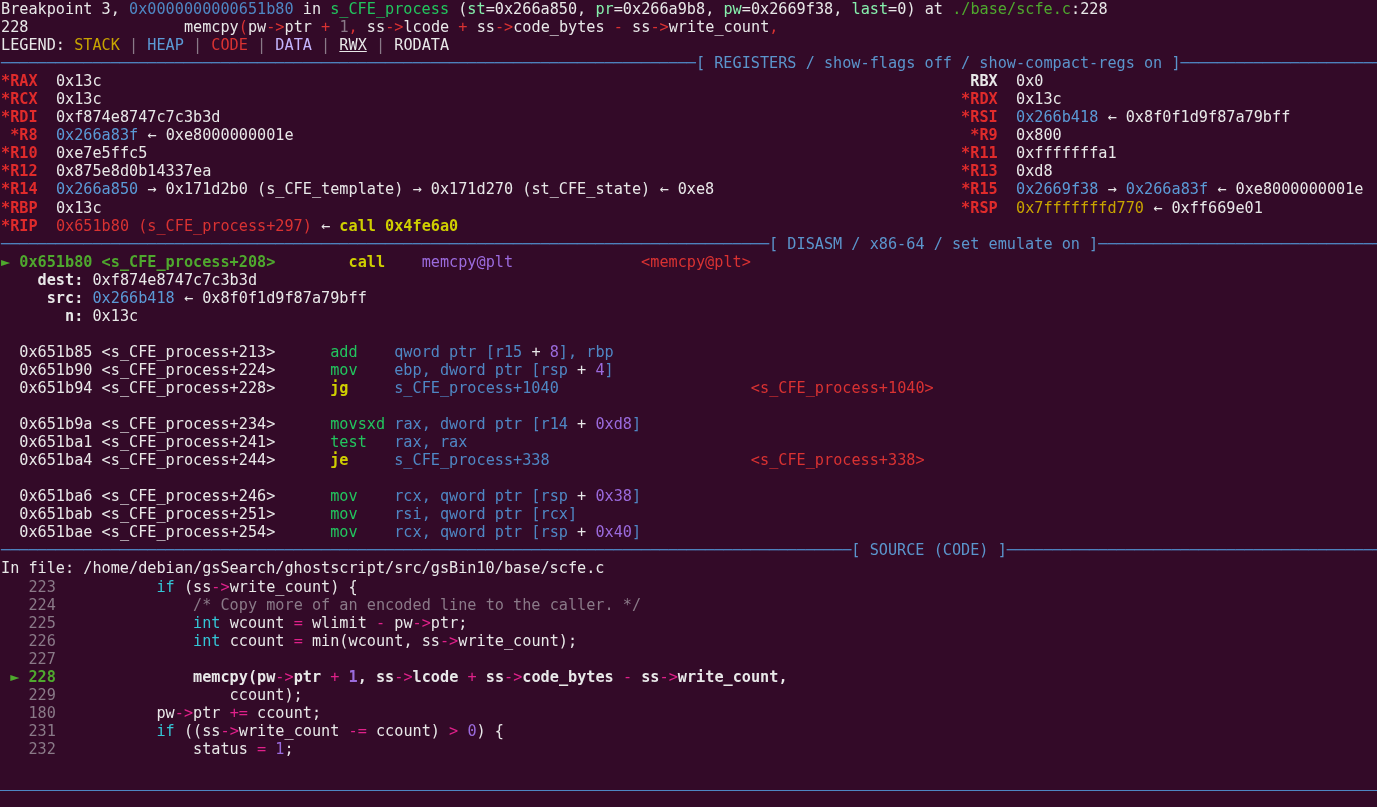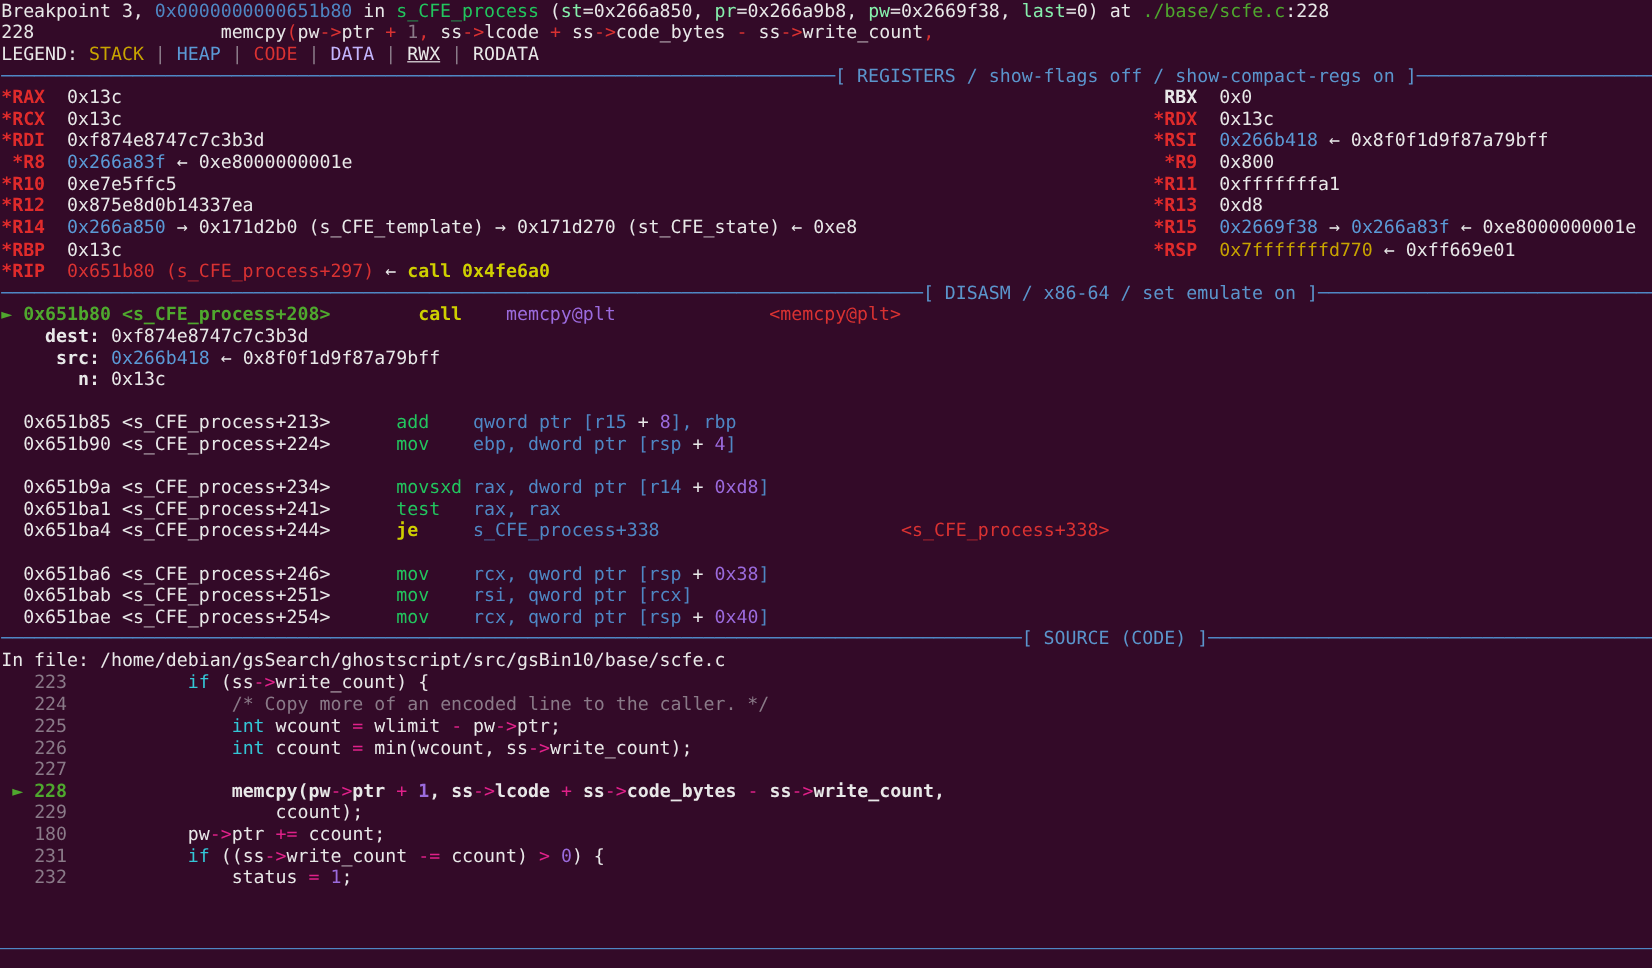--- a/index.html
+++ b/index.html
@@ -81,20 +81,21 @@
       <div class="row"><span><span class="c-white"></span><span class="c-white"></span><span class="c-redb">*RBP</span><span class="c-white">  </span><span class="c-white">0x13c</span></span><span class="c-white">                                                                                              </span><span><span class="c-white"></span><span class="c-white"></span><span class="c-redb">*RSP</span><span class="c-white">  </span><span class="c-stack">0x7fffffffd770</span><span class="c-white"> ← </span><span class="c-white">0xff669e01</span></span></div>
       <div class="row"><span><span class="c-white"></span><span class="c-white"></span><span class="c-redb">*RIP</span><span class="c-white">  </span><span class="c-code">0x651b80 (s_CFE_process+297)</span><span class="c-white"> ← </span><span class="c-yellowb">call 0x4fe6a0</span></span></div>
       <div class="row"><span class="c-blue">────────────────────────────────────────────────────────────────────────────────────</span><span class="seclabel">[ DISASM / x86-64 / set emulate on ]</span><span class="c-blue">────────────────────────────────</span></div>
       <div class="row"><span class="c-greenb">► </span><span class="c-green bold">0x651b80 &lt;s_CFE_process+208&gt;</span><span class="c-white">        </span><span class="c-yellowb">call</span><span class="c-white">    </span><span class="c-purplel">memcpy@plt</span><span class="c-white">              </span><span class="c-red">&lt;memcpy@plt&gt;</span></div>
       <div class="row"><span class="c-white">    </span><span class="c-white bold">dest:</span><span class="c-white"> </span><span class="c-white">0xf874e8747c7c3b3d</span></div>
       <div class="row"><span class="c-white">     </span><span class="c-white bold">src:</span><span class="c-white"> </span><span class="c-heap">0x266b418</span><span class="c-white"> ← </span><span class="c-white">0x8f0f1d9f87a79bff</span></div>
       <div class="row"><span class="c-white">       </span><span class="c-white bold">n:</span><span class="c-white"> </span><span class="c-white">0x13c</span></div>
       <div class="row"> </div>
       <div class="row"><span class="c-white">  </span><span class="c-white">0x651b85 &lt;s_CFE_process+213&gt;</span><span class="c-white">      </span><span class="c-yellow">add</span><span class="c-white">    </span><span class="c-blue">qword ptr [r15 </span><span class="c-white">+</span><span class="c-blue"> </span><span class="c-purplel">8</span><span class="c-blue">], rbp</span></div>
       <div class="row"><span class="c-white">  </span><span class="c-white">0x651b90 &lt;s_CFE_process+224&gt;</span><span class="c-white">      </span><span class="c-yellow">mov</span><span class="c-white">    </span><span class="c-blue">ebp, dword ptr [rsp </span><span class="c-white">+</span><span class="c-blue"> </span><span class="c-purplel">4</span><span class="c-blue">]</span></div>
+      <div class="row"><span class="c-white">  </span><span class="c-white">0x651b94 &lt;s_CFE_process+228&gt;</span><span class="c-white">      </span><span class="c-yellowb">jg</span><span class="c-white">     </span><span class="c-blue">s_CFE_process+1040</span><span class="c-white">                     </span><span class="c-red">&lt;s_CFE_process+1040&gt;</span></div>
       <div class="row"> </div>
       <div class="row"><span class="c-white">  </span><span class="c-white">0x651b9a &lt;s_CFE_process+234&gt;</span><span class="c-white">      </span><span class="c-yellow">movsxd</span><span class="c-white"> </span><span class="c-blue">rax, dword ptr [r14 </span><span class="c-white">+</span><span class="c-blue"> </span><span class="c-purplel">0xd8</span><span class="c-blue">]</span></div>
       <div class="row"><span class="c-white">  </span><span class="c-white">0x651ba1 &lt;s_CFE_process+241&gt;</span><span class="c-white">      </span><span class="c-yellow">test</span><span class="c-white">   </span><span class="c-blue">rax, rax</span></div>
       <div class="row"><span class="c-white">  </span><span class="c-white">0x651ba4 &lt;s_CFE_process+244&gt;</span><span class="c-white">      </span><span class="c-yellowb">je</span><span class="c-white">     </span><span class="c-blue">s_CFE_process+338</span><span class="c-white">                      </span><span class="c-red">&lt;s_CFE_process+338&gt;</span></div>
       <div class="row"> </div>
       <div class="row"><span class="c-white">  </span><span class="c-white">0x651ba6 &lt;s_CFE_process+246&gt;</span><span class="c-white">      </span><span class="c-yellow">mov</span><span class="c-white">    </span><span class="c-blue">rcx, qword ptr [rsp </span><span class="c-white">+</span><span class="c-blue"> </span><span class="c-purplel">0x38</span><span class="c-blue">]</span></div>
       <div class="row"><span class="c-white">  </span><span class="c-white">0x651bab &lt;s_CFE_process+251&gt;</span><span class="c-white">      </span><span class="c-yellow">mov</span><span class="c-white">    </span><span class="c-blue">rsi, qword ptr [rcx]</span></div>
       <div class="row"><span class="c-white">  </span><span class="c-white">0x651bae &lt;s_CFE_process+254&gt;</span><span class="c-white">      </span><span class="c-yellow">mov</span><span class="c-white">    </span><span class="c-blue">rcx, qword ptr [rsp </span><span class="c-white">+</span><span class="c-blue"> </span><span class="c-purplel">0x40</span><span class="c-blue">]</span></div>
       <div class="row"><span class="c-blue">─────────────────────────────────────────────────────────────────────────────────────────────</span><span class="seclabel">[ SOURCE (CODE) ]</span><span class="c-blue">──────────────────────────────────────────</span></div>
       <div class="row"><span class="c-white">In file: </span><span class="c-white">/home/debian/gsSearch/ghostscript/src/gsBin10/base/scfe.c</span></div>

